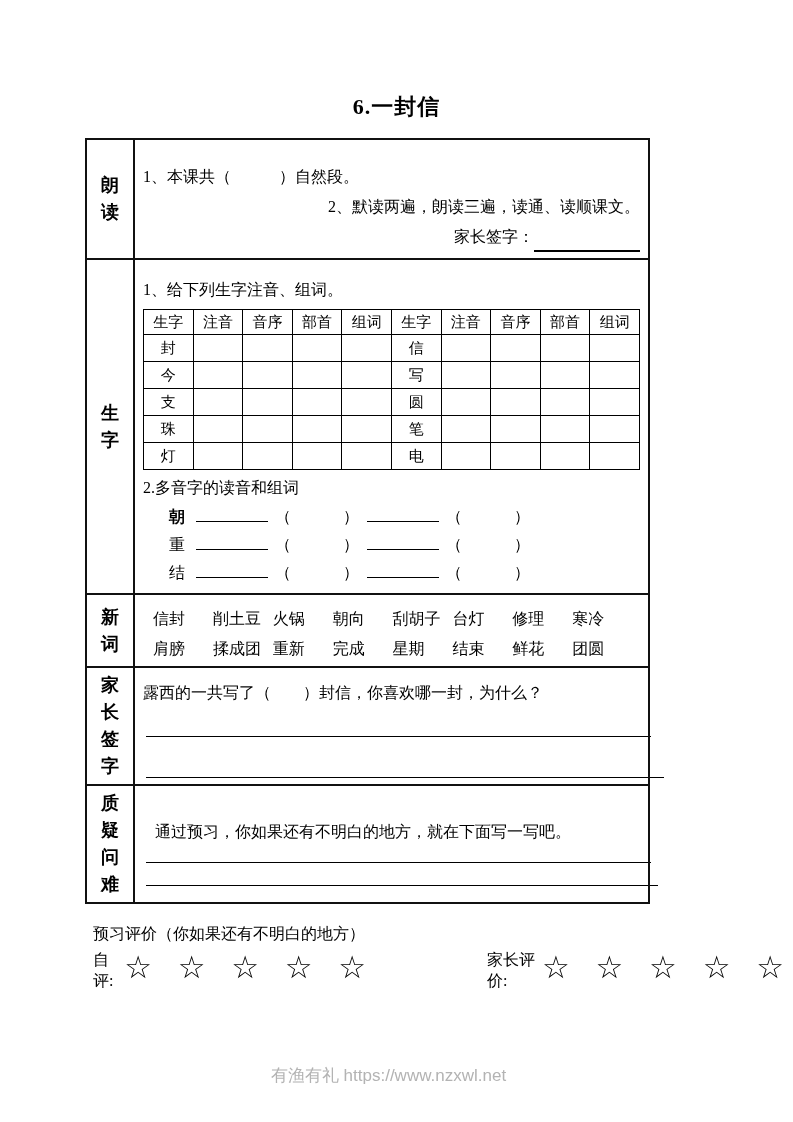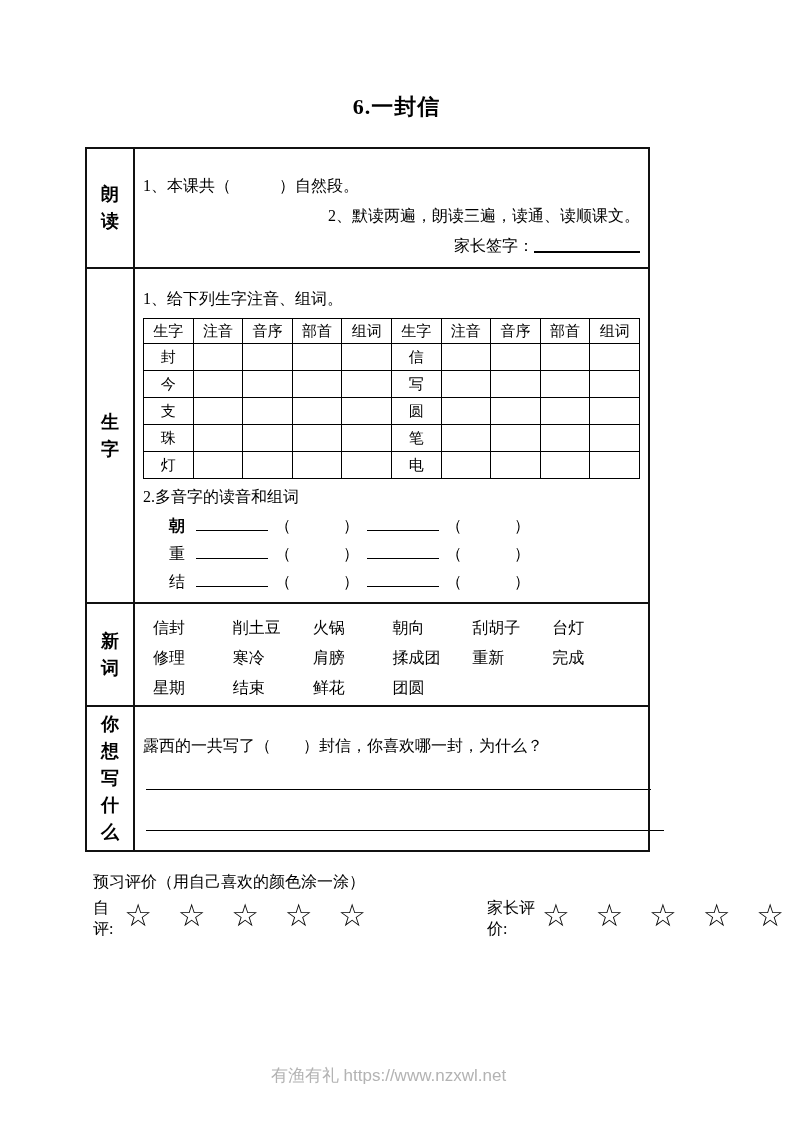--- a/index.html
+++ b/index.html
@@ -8,21 +8,21 @@
     width: 793px; height: 1122px;
     position: relative;
     font-family: "Liberation Serif", serif;
     color: #000;
   }
   .title {
     text-align: center;
     font-size: 22px;
     font-weight: bold;
     padding-top: 92px;
-    margin-bottom: 25px;
+    margin-bottom: 16px;
     letter-spacing: 1px;
   }
   table.main {
     border-collapse: collapse;
     margin-left: 85px;
     width: 565px;
     table-layout: fixed;
   }
   table.main td { border: 2px solid #111; vertical-align: middle; }
   td.label-cell { width: 48px; text-align: center; padding: 4px 0; }
@@ -30,21 +30,21 @@
     width: 1.1em; margin: 0 auto;
     font-weight: bold; font-size: 18px; line-height: 1.5;
     word-break: break-all; text-align: center;
   }
   td.content { vertical-align: top; padding: 6px 8px 6px 8px; font-size: 16px; }
 
   
   .langdu-content { min-height: 93px; }
   .langdu-line1 { margin-top: 16px; line-height: 30px; }
   .langdu-line2 { display: flex; align-items: flex-end; line-height: 30px; flex-direction: column; }
-  .sign-wrap { margin-left: auto; display: flex; align-items: flex-start; }
+  .sign-wrap { margin-left: auto; display: flex; align-items: flex-end; }
   .sign-blank { display: inline-block; width: 106px; border-bottom: 2px solid #000; height: 22px; }
 
   
   .shengzi-content { min-height: 311px; }
   .q1 { margin: 14px 0 8px 0; }
   table.zi {
     border-collapse: collapse; width: 100%; table-layout: fixed;
     font-size: 15px; text-align: center;
   }
   table.zi td { border: 1px solid #000; height: 27px; padding: 1px; }
@@ -52,21 +52,21 @@
   .q2 { margin: 8px 0 4px 0; }
   .poly-row { margin-left: 26px; line-height: 28px; white-space: nowrap; }
   .poly-char { display: inline-block; width: 20px; }
   .poly-char.bold { font-weight: bold; }
   .blank-short { display: inline-block; width: 72px; border-bottom: 1.5px solid #000; height: 18px; margin: 0 7px; vertical-align: baseline; }
   .paren { letter-spacing: 1px; }
 
   
   .xinci-content { min-height: 78px; }
   .words {
-    display: grid; grid-template-columns: repeat(6, 1fr);
+    display: grid; grid-template-columns: repeat(8, 1fr);
     row-gap: 9px; padding: 8px 8px 0 10px; font-size: 16px;
   }
 
   
   .question { line-height: 26px; margin-top: 6px; }
   .q-indent { padding-left: 12px; }
   .wline { border-bottom: 1.5px solid #000; height: 0; margin-left: 3px; }
   .kewen-content  { min-height: 106px; }
   .kewen-content .wline1 { width: 505px; margin-top: 30px; }
   .kewen-content .wline2 { width: 518px; margin-top: 40px; }
@@ -234,35 +234,45 @@
         <span>星期</span>
         <span>结束</span>
         <span>鲜花</span>
         <span>团圆</span>
       </div>
     </td>
   </tr>
 
   <tr>
     <td class="label-cell">
-      <div class="label-inner">你想写什么</div>
+      <div class="label-inner">家长签字</div>
     </td>
     <td class="content kewen-content">
       <div class="question">露西的一共写了（　　）封信，你喜欢哪一封，为什么？</div>
       <div class="wline wline1"></div>
       <div class="wline wline2"></div>
     </td>
   </tr>
 
 
+  <tr>
+    <td class="label-cell">
+      <div class="label-inner">质疑问难</div>
+    </td>
+    <td class="content zhiyi-content">
+      <div class="question q-indent">通过预习，你如果还有不明白的地方，就在下面写一写吧。</div>
+      <div class="wline wline1"></div>
+      <div class="wline wline2"></div>
+    </td>
+  </tr>
 </tbody>
   </table>
 
 <div class="eval">
-  <div class="eval-heading">预习评价（用自己喜欢的颜色涂一涂）</div>
+  <div class="eval-heading">预习评价（你如果还有不明白的地方）</div>
   <div class="eval-stars-row">
     <span>自评:</span>
     <span class="stars">☆ ☆ ☆ ☆ ☆</span>
     <span class="parent-label">家长评价:</span>
     <span class="stars">☆ ☆ ☆ ☆ ☆</span>
   </div>
 </div>
 
 <div class="footer">有渔有礼 https://www.nzxwl.net</div>
 

